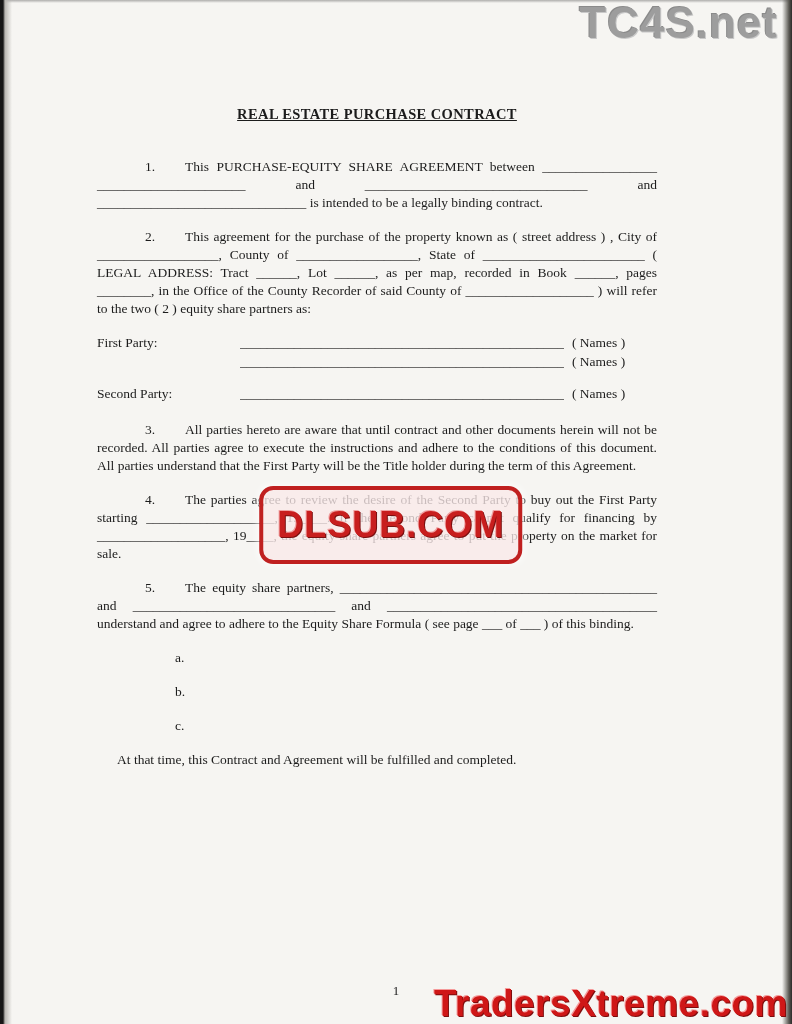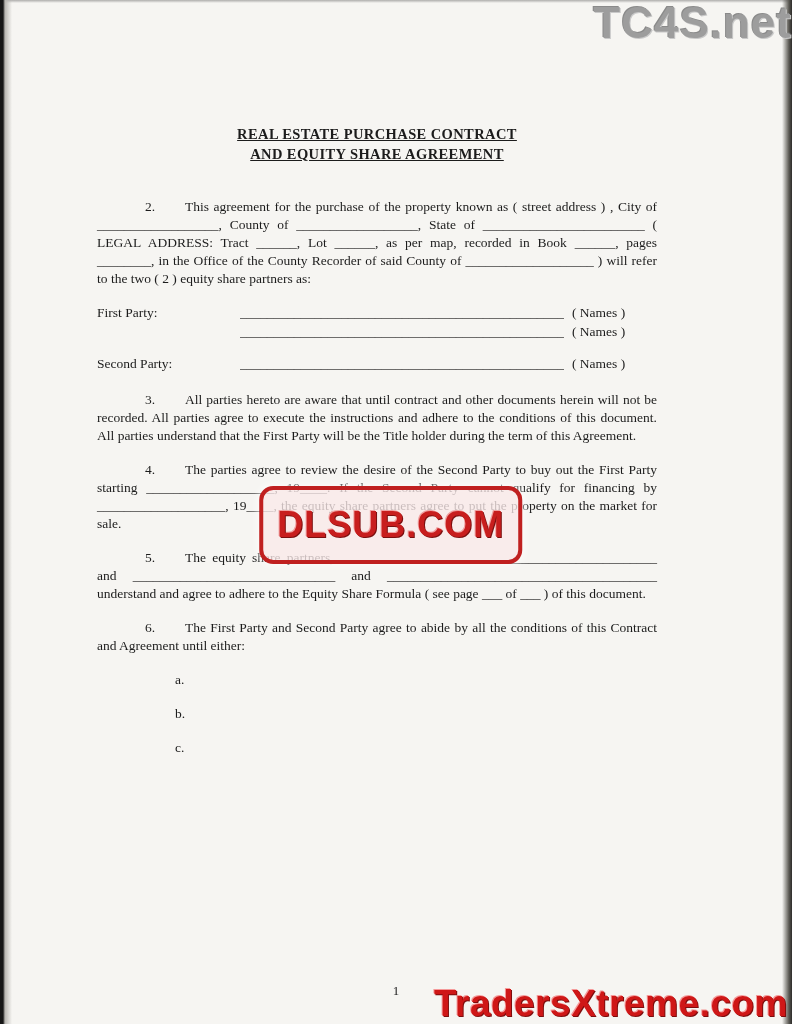--- a/index.html
+++ b/index.html
@@ -29,21 +29,21 @@
     background: linear-gradient(to left, #2c2b29 0px, #5a5852 3px, rgba(246,245,242,0) 10px);
     z-index: 5;
   }
   .edge-top {
     position: absolute; left: 0; right: 0; top: 0; height: 3px;
     background: linear-gradient(to bottom, rgba(40,40,40,0.35), rgba(246,245,242,0));
     z-index: 5;
   }
   
   .wm-top-right {
-    position: absolute; top: 0px; right: 0;
+    position: absolute; top: 0px; right: 14px;
     font-family: "Liberation Sans", sans-serif;
     font-weight: bold;
     font-size: 44px;
     line-height: 46px;
     color: #9d9d9d;
     text-shadow: 1px 1px 0 #c9c9c9, -1px -1px 0 #8a8a8a;
     letter-spacing: 1px;
     z-index: 6;
   }
   .wm-center {
@@ -70,21 +70,21 @@
     line-height: 32px;
     color: #cf1717;
     text-shadow: 1px 1px 0 #7d0d0d, -1px -1px 0 #f59a9a;
     letter-spacing: 0.5px;
     z-index: 7;
   }
   
   .content {
     position: absolute;
     left: 97px;
-    top: 124px;
+    top: 104px;
     width: 560px;
     z-index: 2;
   }
   .title {
     margin: 0 0 34px 0;
     text-align: center;
     font-size: 14.5px;
     font-weight: bold;
     line-height: 20px;
   }
@@ -137,23 +137,23 @@
   <div class="edge-top"></div>
   <div class="edge-left"></div>
   <div class="edge-right"></div>
 
   <div class="wm-top-right">TC4S.net</div>
 
   <div class="content">
 
     <h1 class="title">
       <span class="title-line">REAL ESTATE PURCHASE CONTRACT</span><br>
-      <span class="title-line">AND EQUITY SHARE AGREEMENT</span>
     </h1>
 
+    <p class="para"><span class="pnum">1.</span><span>This PURCHASE-EQUITY SHARE AGREEMENT between _________________ ______________________ and _________________________________ and _______________________________ is intended to be a legally binding contract.</span></p>
 
     <p class="para"><span class="pnum">2.</span><span>This agreement for the purchase of the property known as  </span><span class="u-seg">( street address )</span><span> , City of __________________, County of __________________, State of ________________________ ( LEGAL ADDRESS:  Tract ______, Lot ______, as per map, recorded in Book ______, pages ________, in the Office of the County Recorder of said County of ___________________ ) will refer to the two ( 2 ) equity share partners as:</span></p>
 
     <div class="parties">
       <div class="party-row">
         <span class="party-label">First Party:</span>
         <span class="party-blank">________________________________________________</span>
         <span class="party-names">( Names )</span>
       </div>
       <div class="party-row">
@@ -165,35 +165,35 @@
         <span class="party-label">Second Party:</span>
         <span class="party-blank">________________________________________________</span>
         <span class="party-names">( Names )</span>
       </div>
     </div>
 
     <p class="para"><span class="pnum">3.</span><span>All parties hereto are aware that until contract and other documents herein will not be recorded.  All parties agree to execute the instructions and adhere to the conditions of this document.  All parties understand that the First Party will be the Title holder during the term of this Agreement.</span></p>
 
     <p class="para"><span class="pnum">4.</span><span>The parties agree to review the desire of the Second Party to buy out the First Party starting ___________________, 19____.  If the Second Party cannot qualify for financing by ___________________, 19____, the equity share partners agree to put the property on the market for sale.</span></p>
 
-    <p class="para"><span class="pnum">5.</span><span>The equity share partners, _______________________________________________ and ______________________________ and ________________________________________ understand and agree to adhere to the Equity Share Formula ( see page ___ of ___ ) of this document.</span></p>
+    <p class="para"><span class="pnum">5.</span><span>The equity share partners, _______________________________________________ and ______________________________ and ________________________________________ understand and agree to adhere to the Equity Share Formula ( see page ___ of ___ ) of this binding.</span></p>
 
-    <p class="para"><span class="pnum">6.</span><span>The First Party and Second Party agree to abide by all the conditions of this Contract and Agreement until either:</span></p>
 
     <div class="sub-item">
       <span class="sub-letter">a.</span>
     </div>
 
     <div class="sub-item">
       <span class="sub-letter">b.</span>
     </div>
 
     <div class="sub-item">
       <span class="sub-letter">c.</span>
     </div>
 
+    <p class="closing">At that time, this Contract and Agreement will be fulfilled and completed.</p>
 
   </div>
 
   <div class="wm-center">DLSUB.COM</div>
   <div class="wm-bottom-right">TradersXtreme.com</div>
   <div class="page-number">1</div>
 </div>
 
 </body></html>

